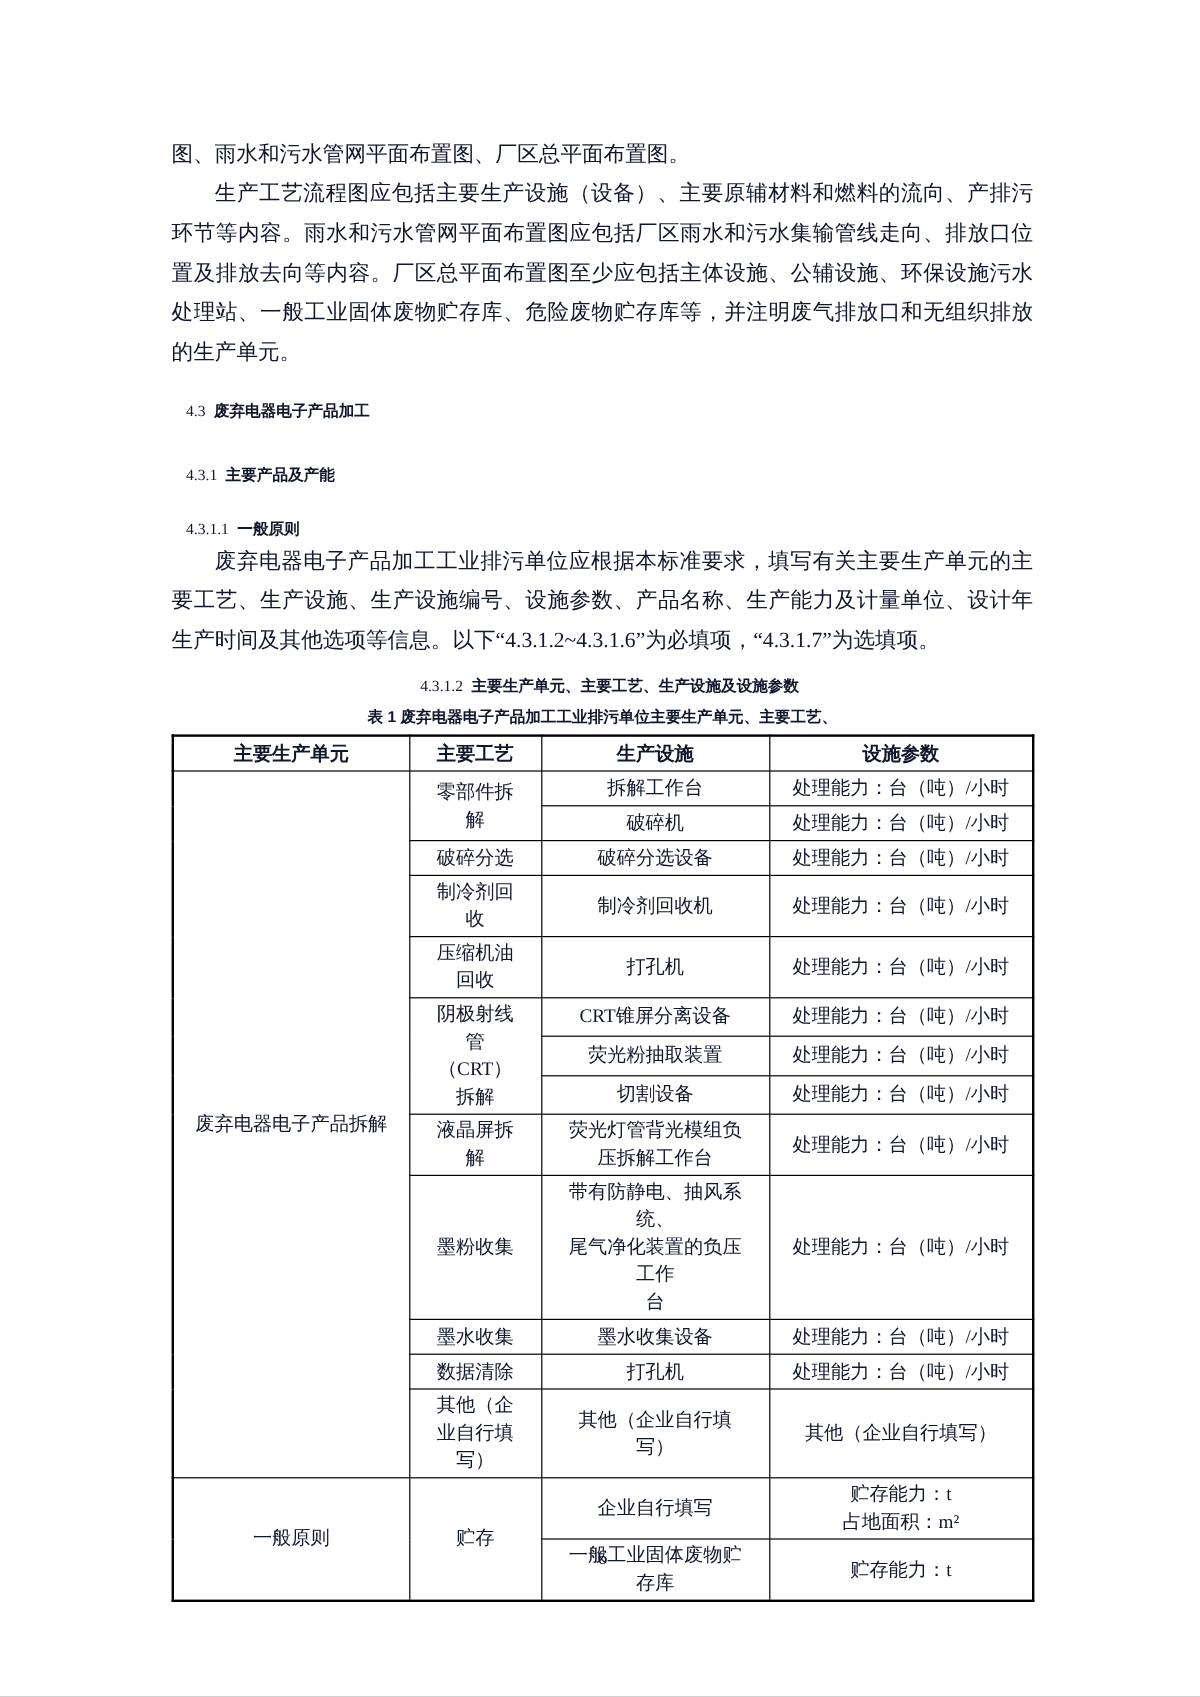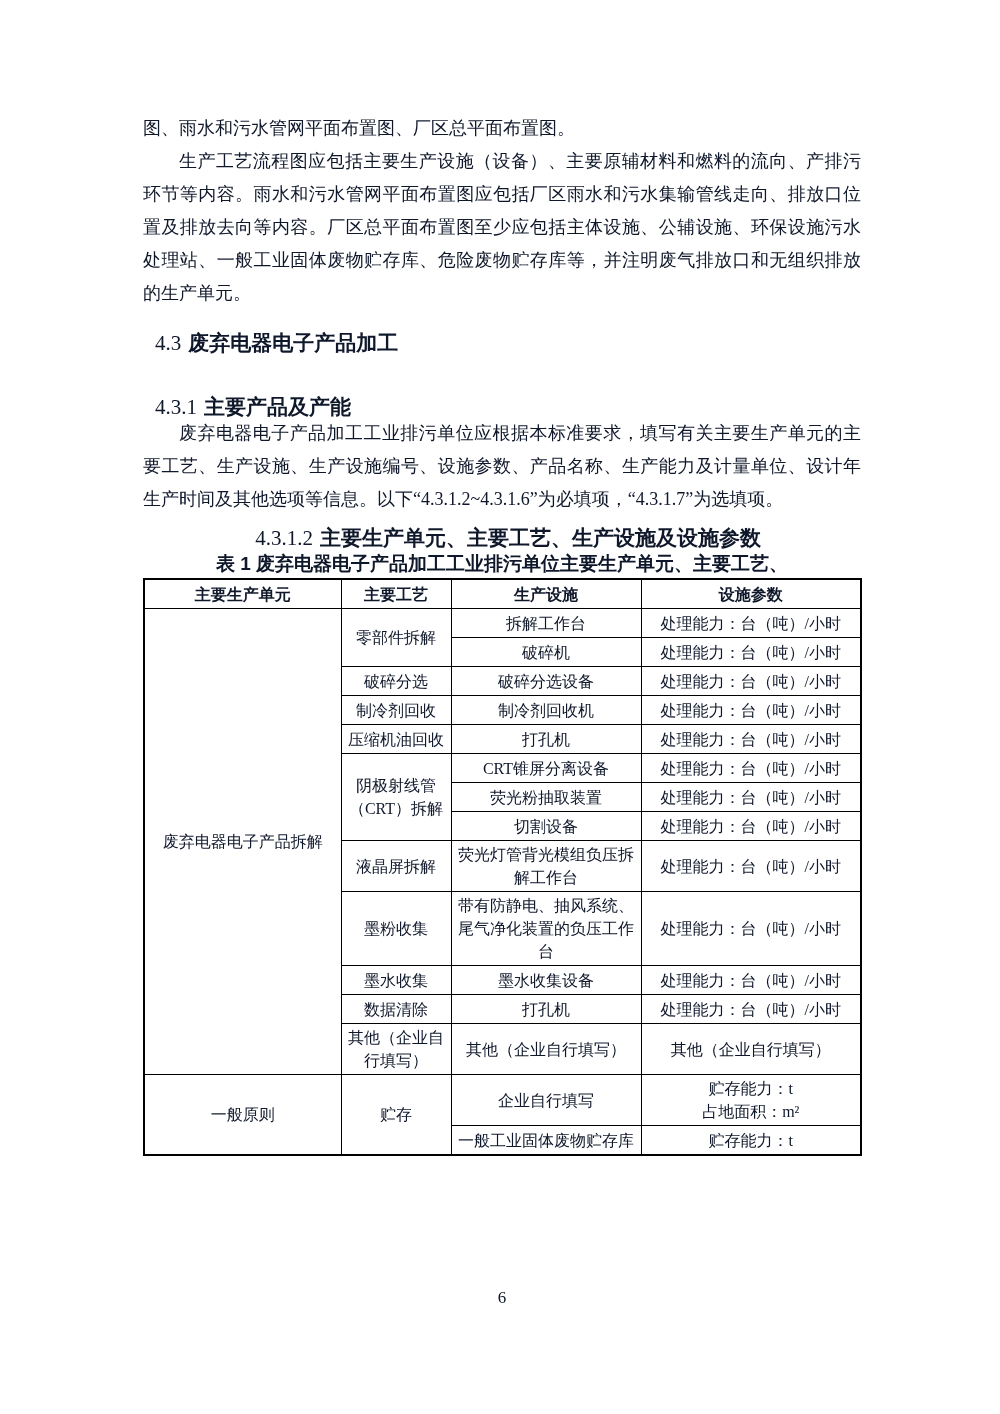--- a/index.html
+++ b/index.html
@@ -23,56 +23,56 @@
     margin: 0;
     font-size: 18px;
     line-height: 33px;
     text-align: justify;
     text-justify: inter-ideograph;
   }
   p.indent { text-indent: 2em; }
   .heading {
     margin: 0;
     padding-left: 12px;
-    font-size: 21px;
+    font-size: 13px;
     line-height: 20px;
   }
   .heading .hnum {
     font-family: "Liberation Serif", "DejaVu Serif", serif;
     font-weight: normal;
     margin-right: 7px;
   }
   .heading .htxt {
     font-family: "Liberation Sans", "DejaVu Sans", sans-serif;
     font-weight: bold;
   }
   .h-43     { margin-top: 23px; }
-  .h-431    { margin-top: 44px; }
+  .h-431    { margin-top: 33px; }
   .h-4311   { margin-top: 25px; }
   .h-4312   { margin-top: 12px; text-align: center; }
   .p-after-h { margin-top: 15px; }
   .table-title {
     margin: 0;
     font-family: "Liberation Sans", "DejaVu Sans", sans-serif;
     font-weight: bold;
-    font-size: 19px;
+    font-size: 13px;
     line-height: 28px;
     text-align: center;
   }
   .table-title.first { margin-top: 2px; }
   table.main-table {
     border-collapse: collapse;
     width: 717px;
     table-layout: fixed;
     border: 2px solid #000;
     font-size: 16px;
   }
   table.main-table th, table.main-table td {
     border: 1px solid #000;
-    padding: 2px 1px;
+    padding: 2px 17px;
     text-align: center;
     vertical-align: middle;
     line-height: 23px;
     overflow: hidden;
   }
   table.main-table th {
     font-family: "Liberation Sans", "DejaVu Sans", sans-serif;
     font-weight: bold;
     height: 24px;
   }
@@ -96,20 +96,23 @@
     <p class="body-para indent">生产工艺流程图应包括主要生产设施（设备）、主要原辅材料和燃料的流向、产排污环节等内容。雨水和污水管网平面布置图应包括厂区雨水和污水集输管线走向、排放口位置及排放去向等内容。厂区总平面布置图至少应包括主体设施、公辅设施、环保设施污水处理站、一般工业固体废物贮存库、危险废物贮存库等，并注明废气排放口和无组织排放的生产单元。</p>
 
     <p class="heading h-43">
       <span class="hnum">4.3</span><span class="htxt">废弃电器电子产品加工</span>
     </p>
 
     <p class="heading h-431">
       <span class="hnum">4.3.1</span><span class="htxt">主要产品及产能</span>
     </p>
 
+    <p class="heading h-4311">
+      <span class="hnum">4.3.1.1</span><span class="htxt">一般原则</span>
+    </p>
 
     <p class="body-para indent p-after-h">废弃电器电子产品加工工业排污单位应根据本标准要求，填写有关主要生产单元的主要工艺、生产设施、生产设施编号、设施参数、产品名称、生产能力及计量单位、设计年生产时间及其他选项等信息。以下“4.3.1.2~4.3.1.6”为必填项，“4.3.1.7”为选填项。</p>
 
     <p class="heading h-4312">
       <span class="hnum">4.3.1.2</span><span class="htxt">主要生产单元、主要工艺、生产设施及设施参数</span>
     </p>
 
 
     <p class="table-title first">表 1 废弃电器电子产品加工工业排污单位主要生产单元、主要工艺、</p>
 

